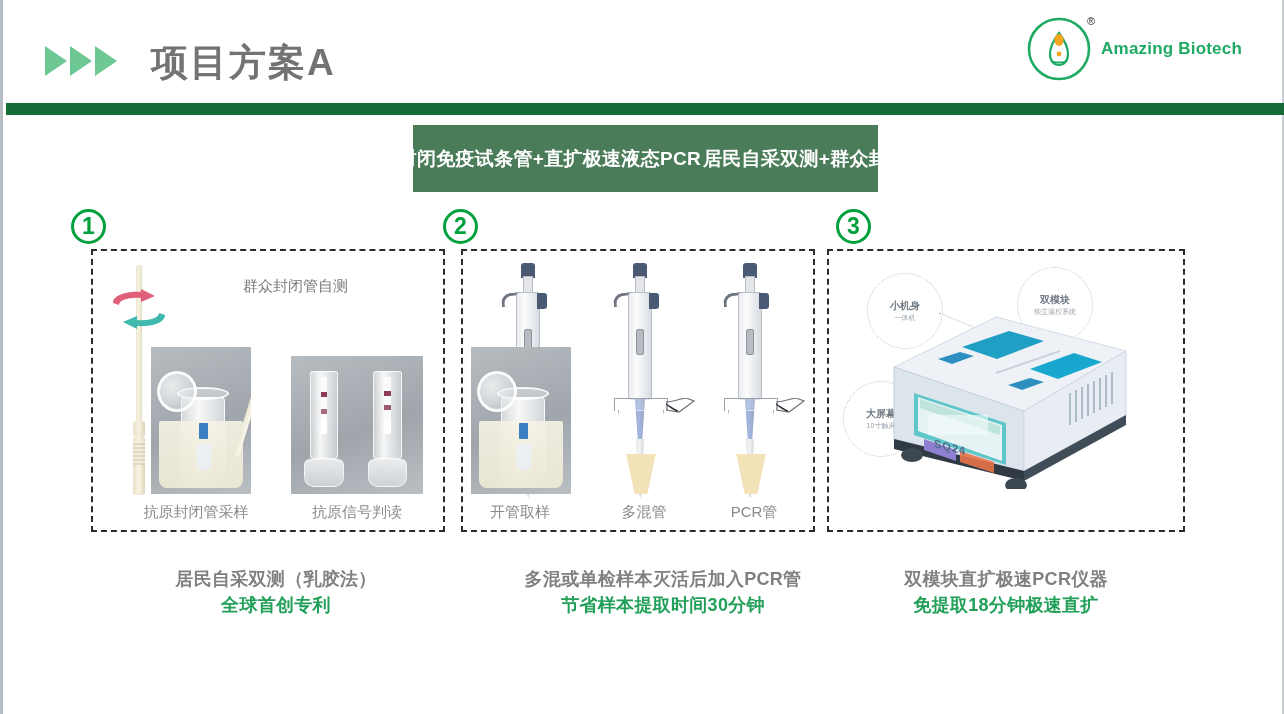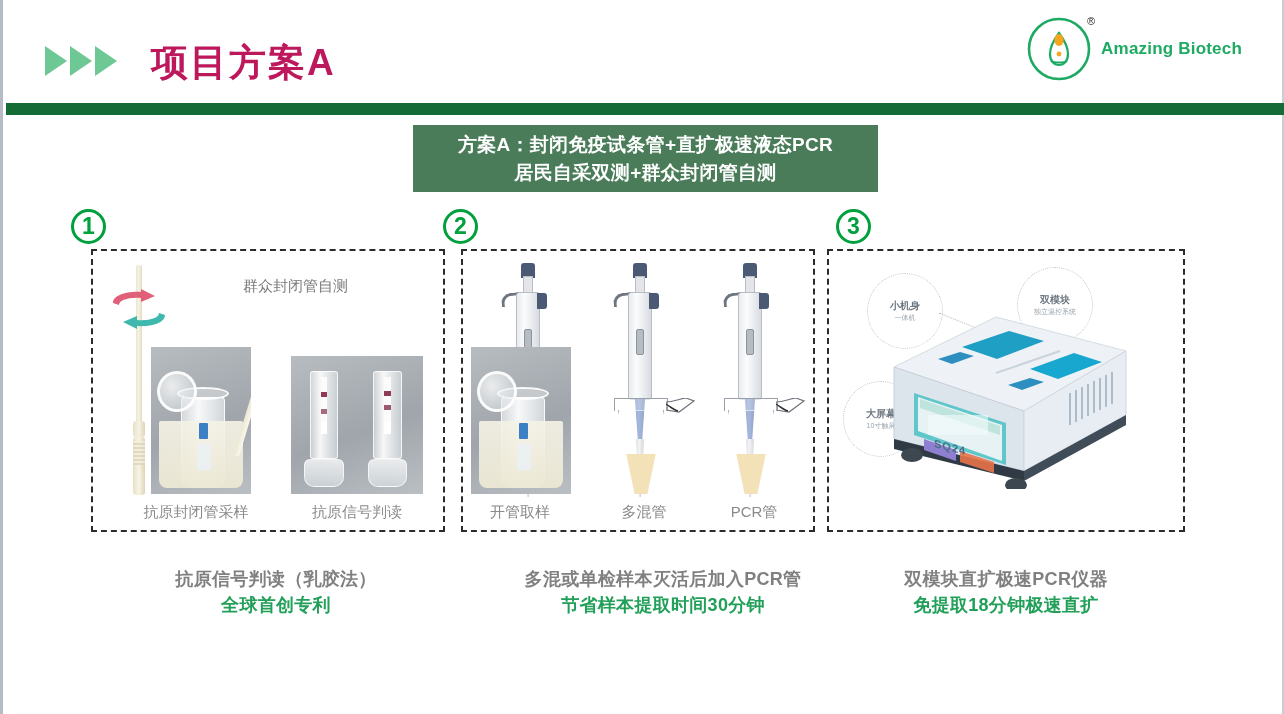--- a/index.html
+++ b/index.html
@@ -29,21 +29,21 @@
   }
   .chev {
     width: 0; height: 0;
     border-top: 15px solid transparent;
     border-bottom: 15px solid transparent;
     border-left: 22px solid #6dc894;
   }
   .header-title {
     position: absolute; left: 148px; top: 38px;
     font-size: 37px; font-weight: bold;
-    color: #be185d;
+    color: #737373;
     letter-spacing: 2px;
   }
   .header-rule {
     position: absolute; left: 3px; top: 103px;
     width: 1279px; height: 12px;
     background: #146b36;
   }
 
   
   .logo {
@@ -66,21 +66,21 @@
   .logo-en {
     font-size: 17px; font-weight: bold; color: #1faa63;
     letter-spacing: 0.2px; line-height: 1.1;
   }
 
   
   .banner {
     position: absolute; left: 410px; top: 125px;
     width: 465px; height: 67px;
     background: #4a7c59;
-    display: flex; flex-direction: column;
+    display: flex; flex-direction: row;
     align-items: center; justify-content: center;
     gap: 2px;
   }
   .banner-line {
     color: #ffffff; font-size: 19px; font-weight: bold;
     letter-spacing: 0.3px; white-space: nowrap;
   }
 
   
   .step-num {
@@ -537,21 +537,21 @@
         </g>
 
         <ellipse cx="28" cy="166" rx="11" ry="7" fill="#3c4750"></ellipse>
         <ellipse cx="132" cy="196" rx="11" ry="7" fill="#3c4750"></ellipse>
       </svg>
       <div style="position:absolute; left:50px; top:152px; font-size:11px; font-weight:bold; color:#4e6b89; letter-spacing:1px; transform:skewY(14deg);">SQ24</div>
     </div>
   </div>
 
   <div class="foot f1">
-    <div class="l1">抗原信号判读（乳胶法）</div>
+    <div class="l1">居民自采双测（乳胶法）</div>
     <div class="l2">全球首创专利</div>
   </div>
   <div class="foot f2">
     <div class="l1">多混或单检样本灭活后加入PCR管</div>
     <div class="l2">节省样本提取时间30分钟</div>
   </div>
   <div class="foot f3">
     <div class="l1">双模块直扩极速PCR仪器</div>
     <div class="l2">免提取18分钟极速直扩</div>
   </div>

